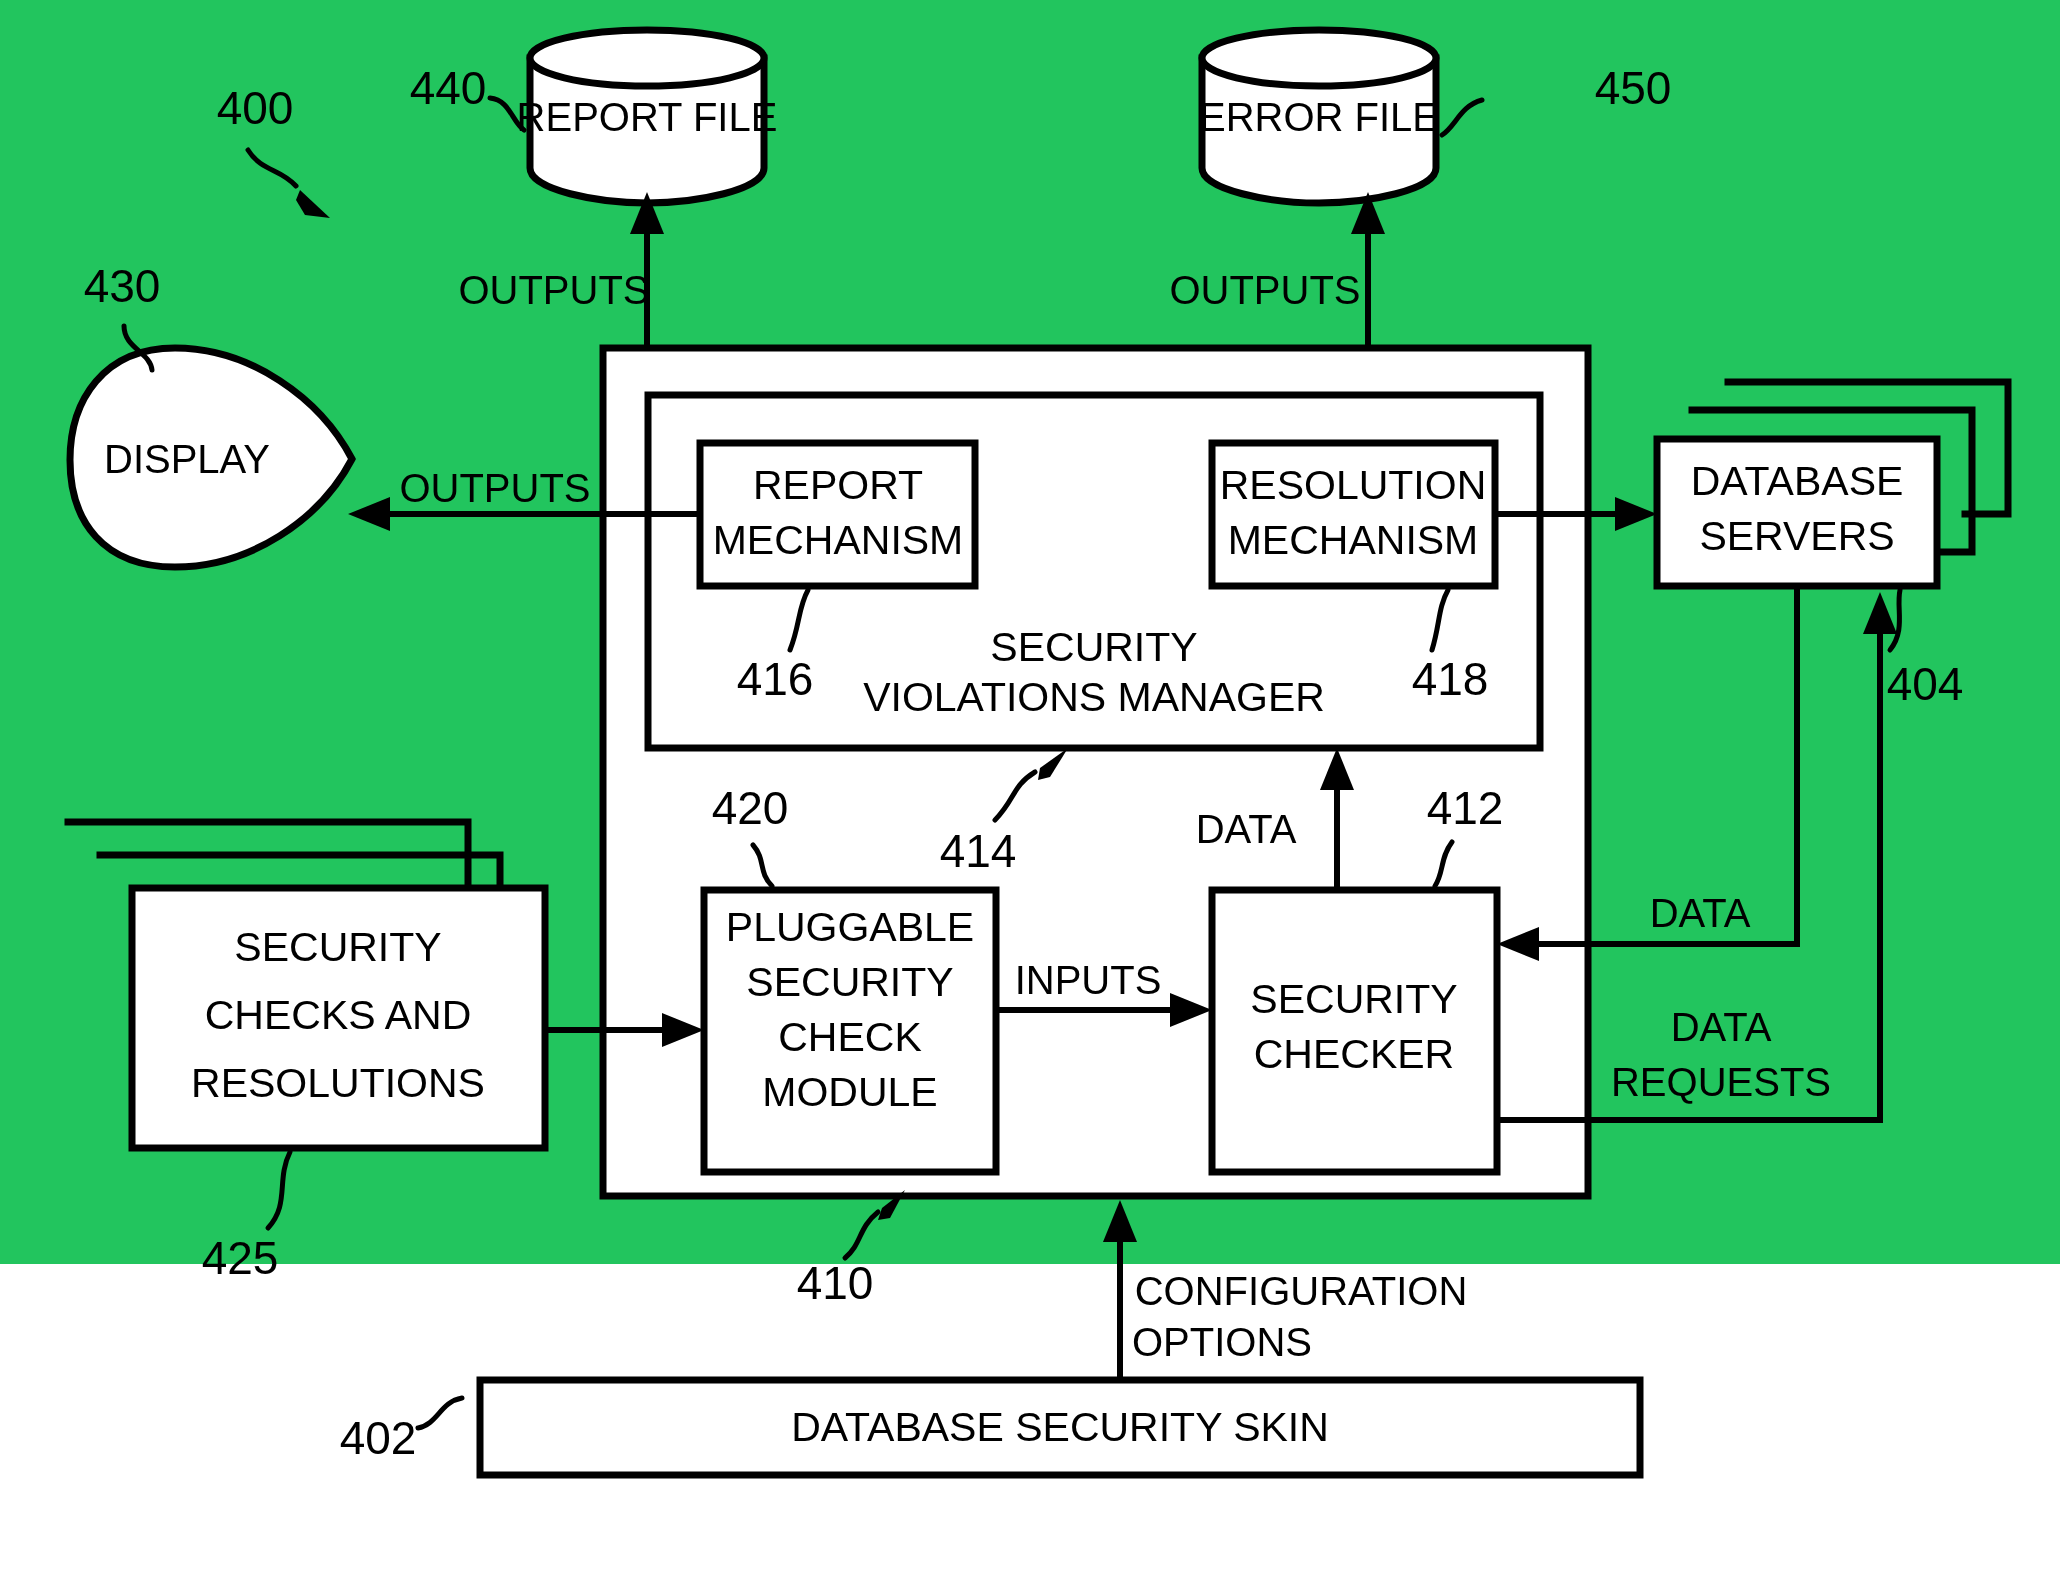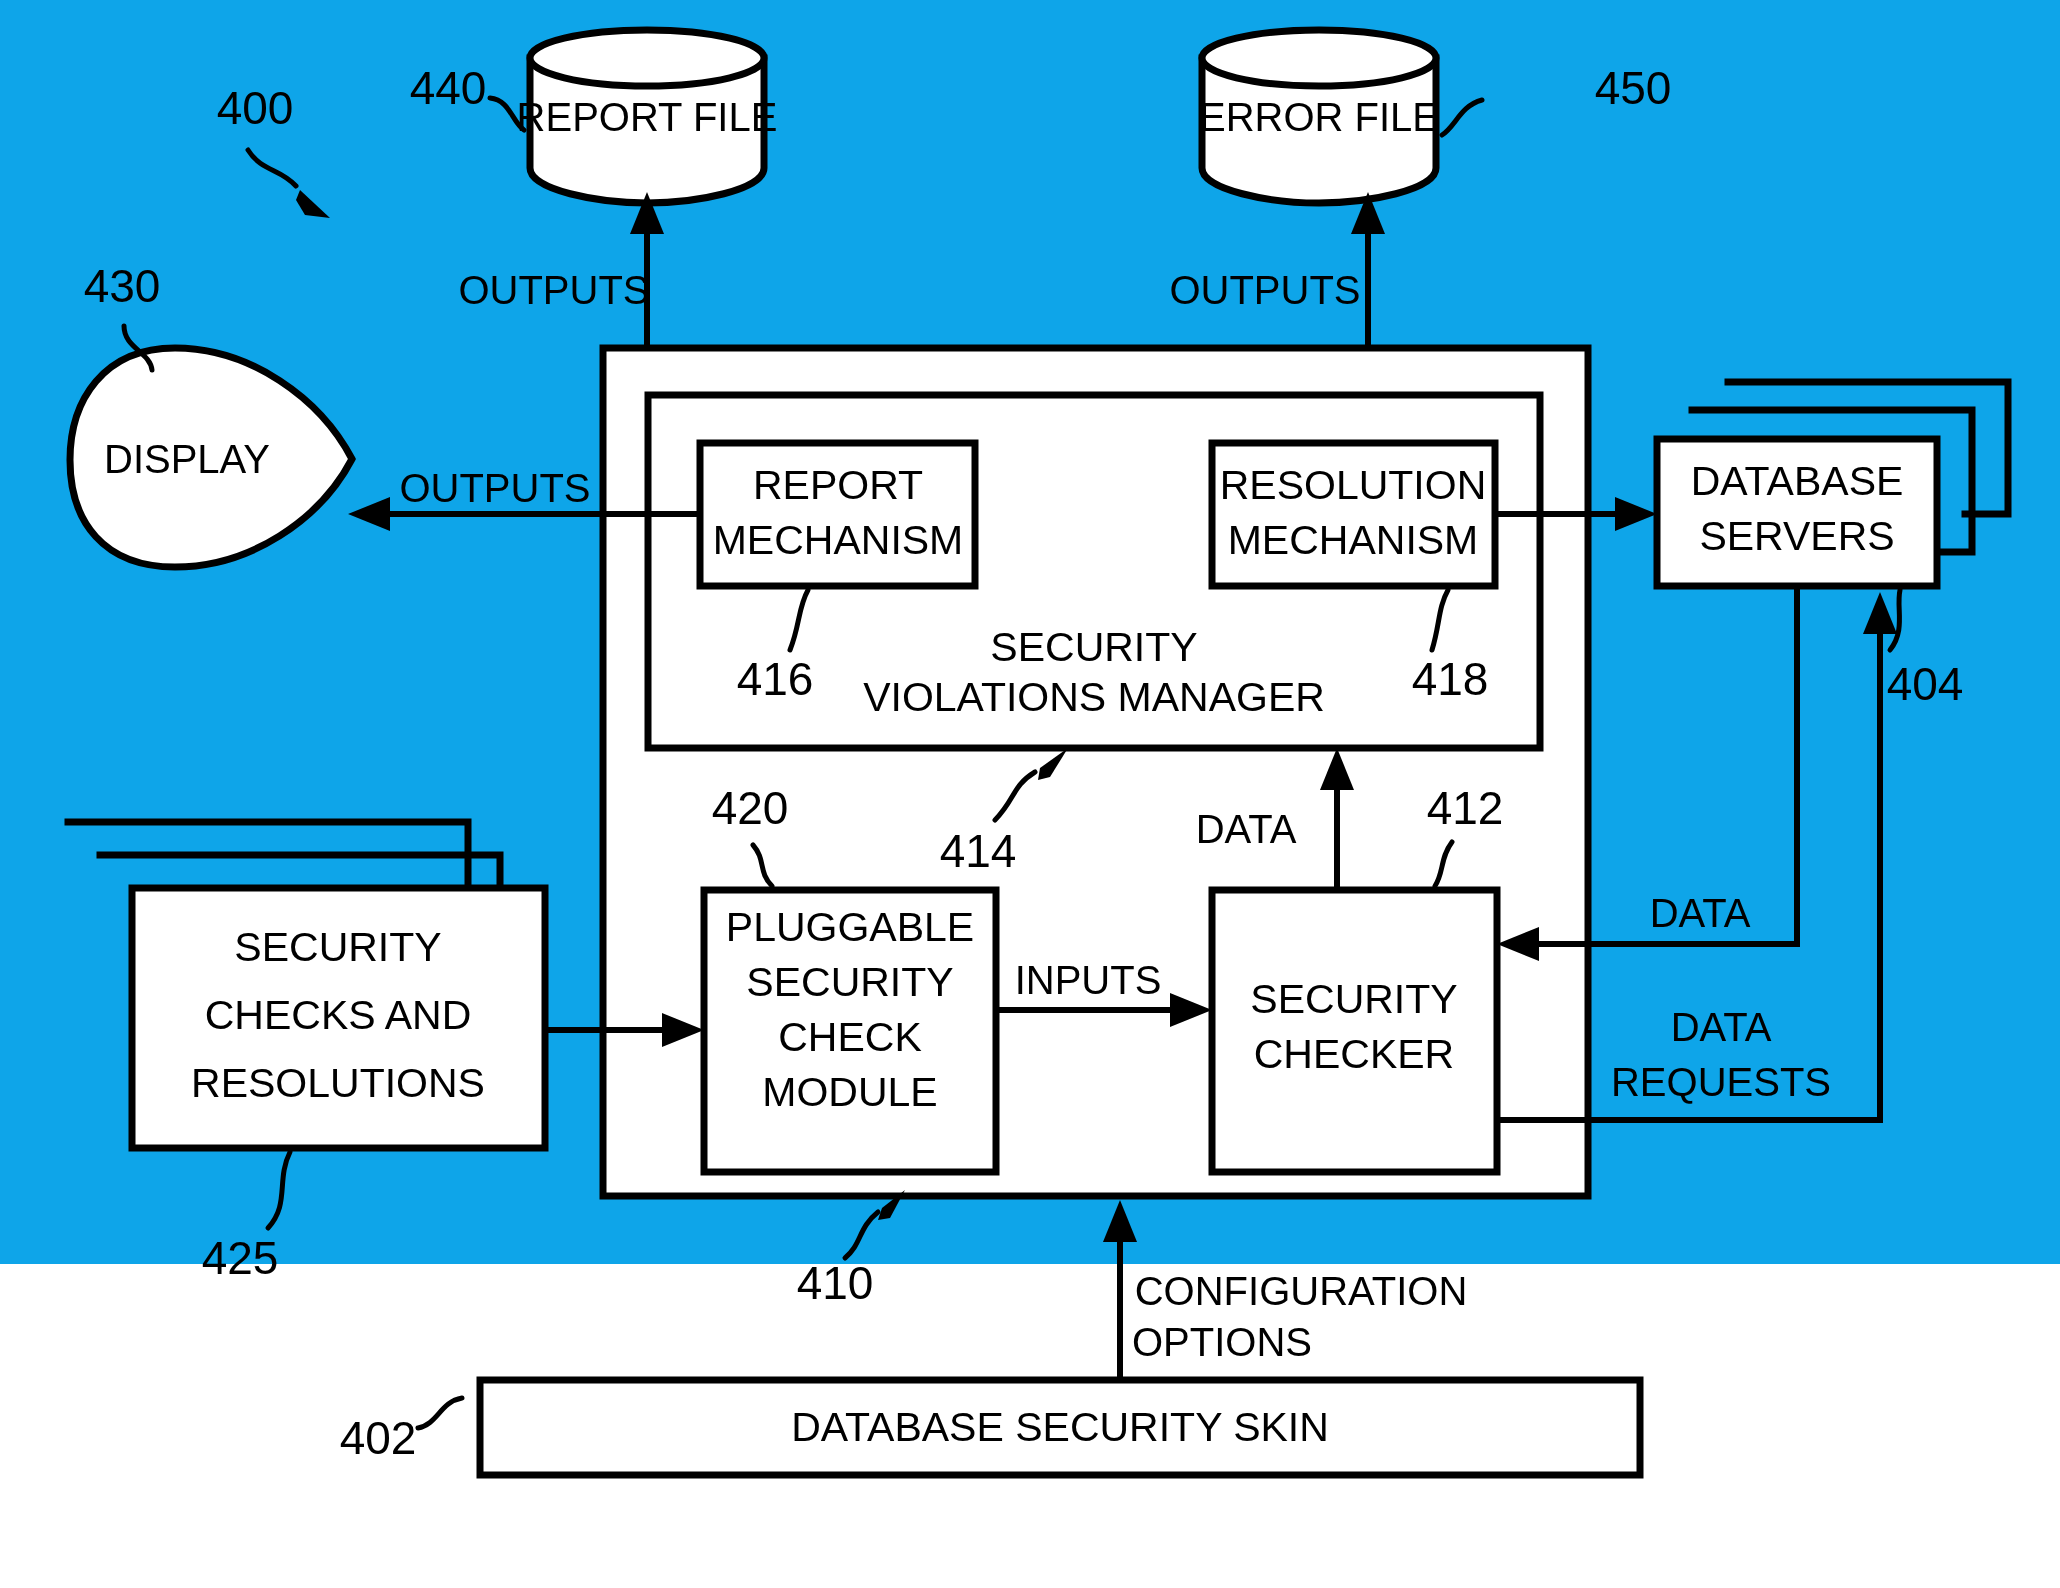--- a/index.html
+++ b/index.html
@@ -10,21 +10,21 @@
   body {
     width: 2060px;
     height: 1588px;
     font-family: "Liberation Sans", sans-serif;
     overflow: hidden;
   }
   #diagram-root {
     position: relative;
     width: 2060px;
     height: 1264px;
-    background: #0ea5e9;
+    background: #22c55e;
   }
   svg.diagram {
     display: block;
     width: 2060px;
     height: 1588px;
   }
   .shape-line {
     fill: none;
     stroke: #000000;
     stroke-width: 7;

